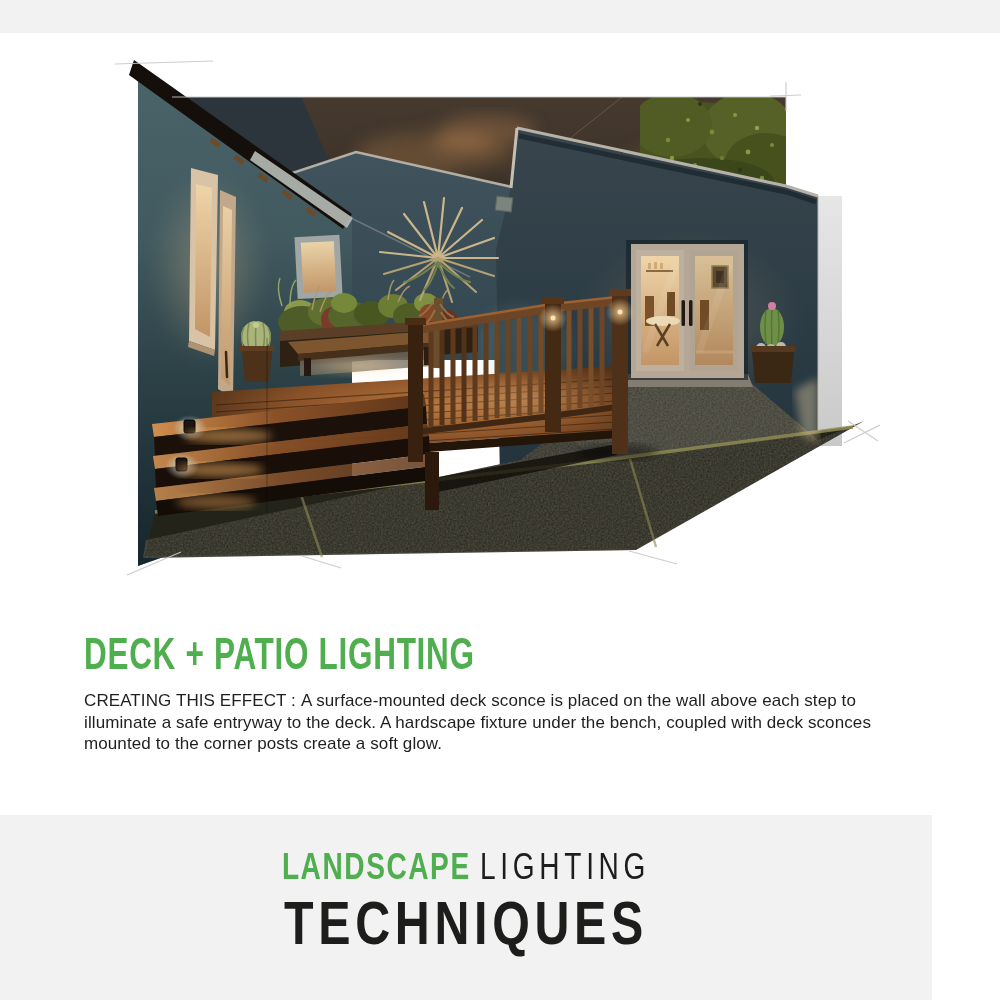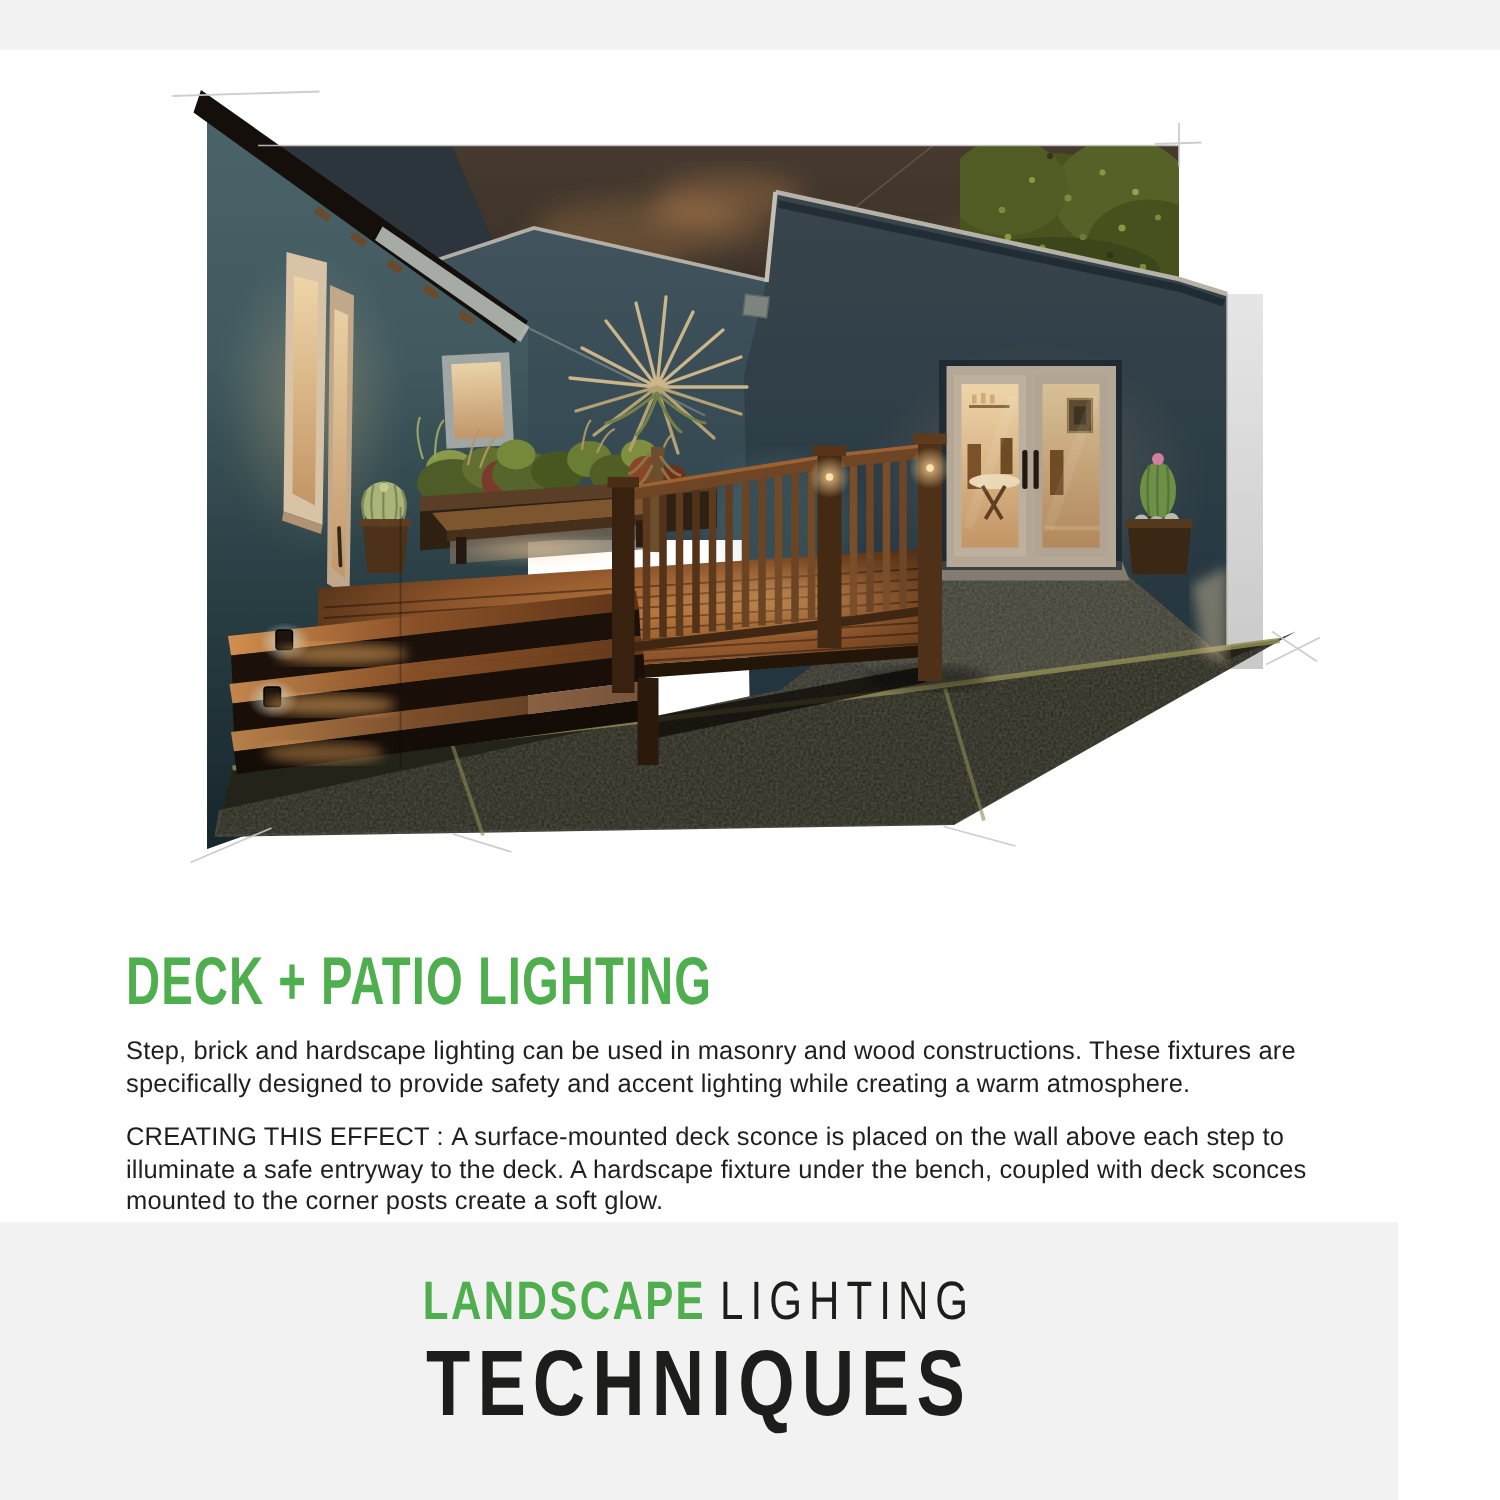--- a/index.html
+++ b/index.html
@@ -371,21 +371,20 @@
         <path d="M127,575 L181,552"></path>
         <path d="M302,556 L341,568"></path>
         <path d="M629,551 L677,564"></path>
       </g>
       <path d="M267,338 L267,512" stroke="#05090c" stroke-width="1.2" opacity=".3" fill="none"></path>
     </svg>
   </figure>
 
   <section class="content">
     <h1 class="heading">DECK + PATIO LIGHTING</h1>
-    <p class="para">Step, brick and hardscape lighting can be used in masonry and wood constructions. These fixtures are specifically designed to provide safety and accent lighting while creating a warm atmosphere.</p>
     <p class="para">
       <strong>CREATING THIS EFFECT :</strong><span>A surface-mounted deck sconce is placed on the wall above each step to illuminate a safe entryway to the deck. A hardscape fixture under the bench, coupled with deck sconces mounted to the corner posts create a soft glow.</span>
     </p>
   </section>
 
   <footer class="footer">
     <div class="brand-line">
       <span class="w1">LANDSCAPE</span><span class="w2">LIGHTING</span>
     </div>
     <div class="brand-title">TECHNIQUES</div>

